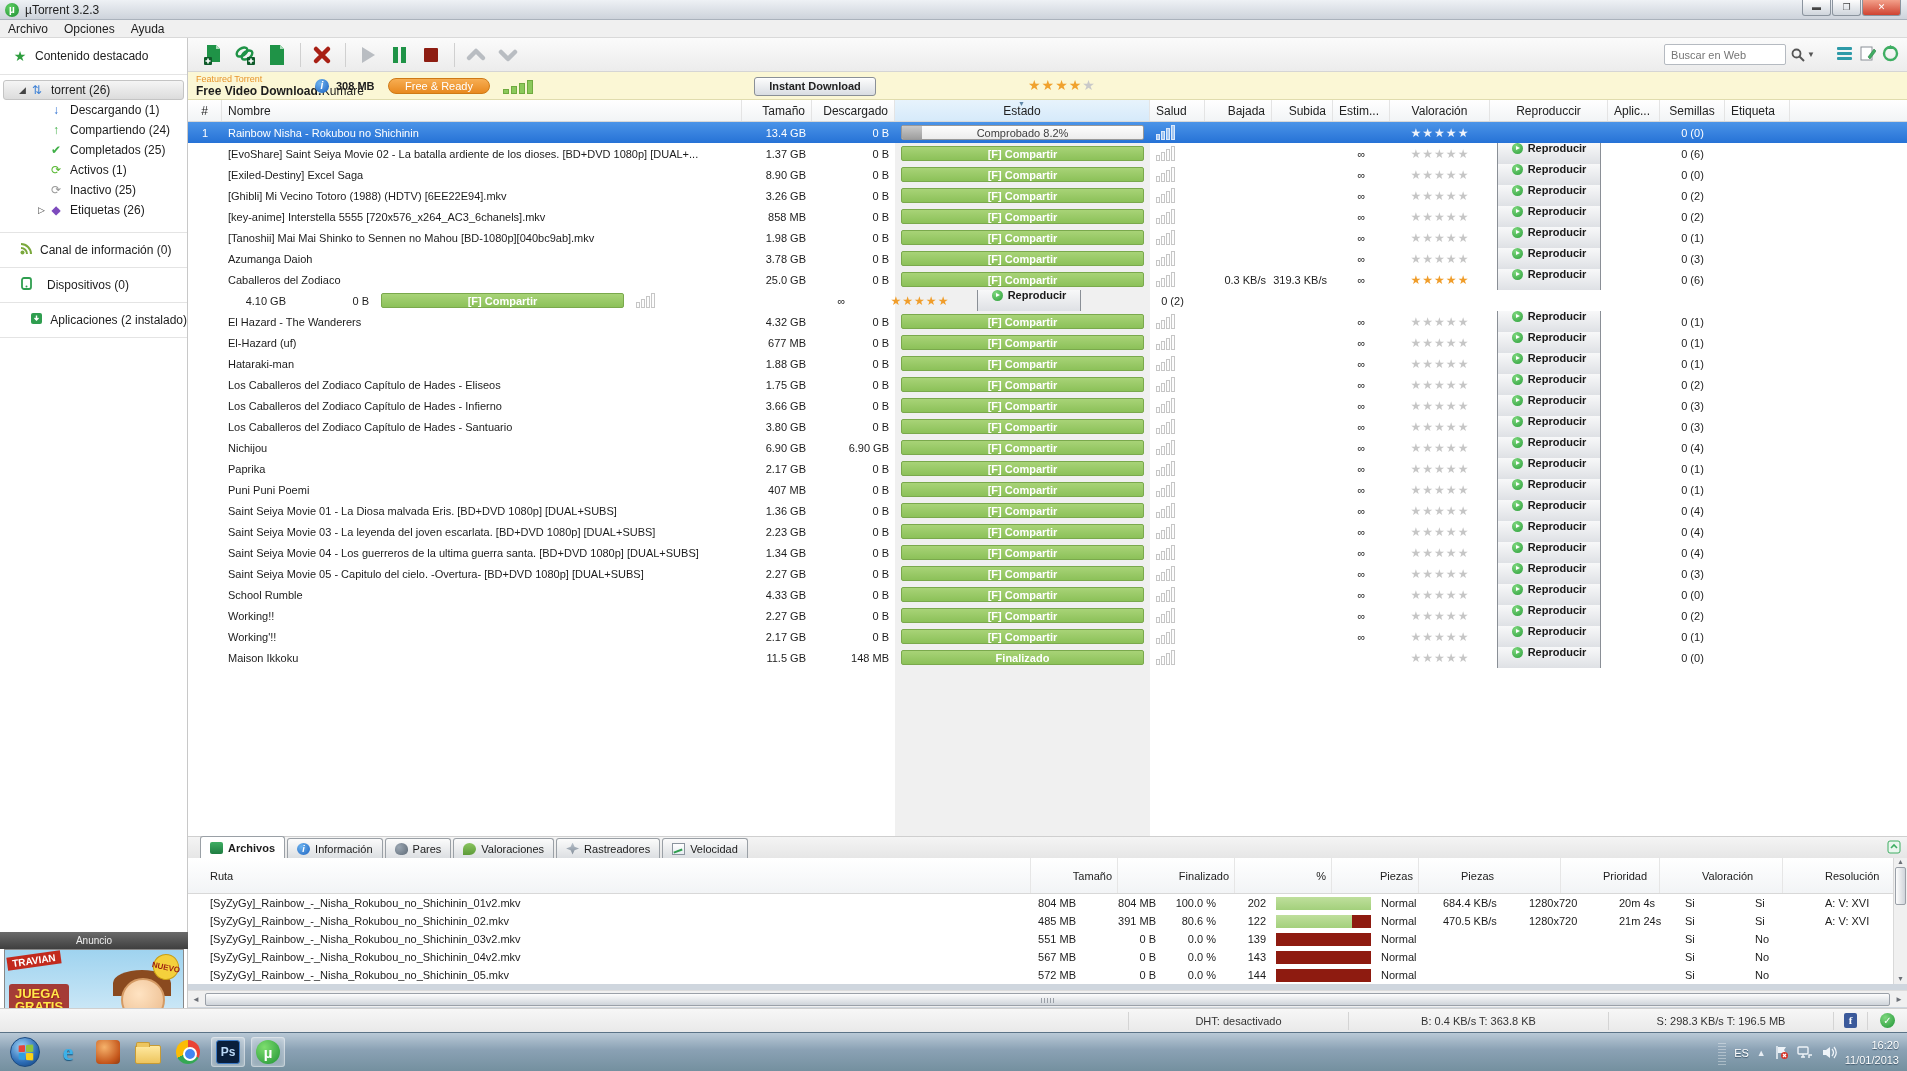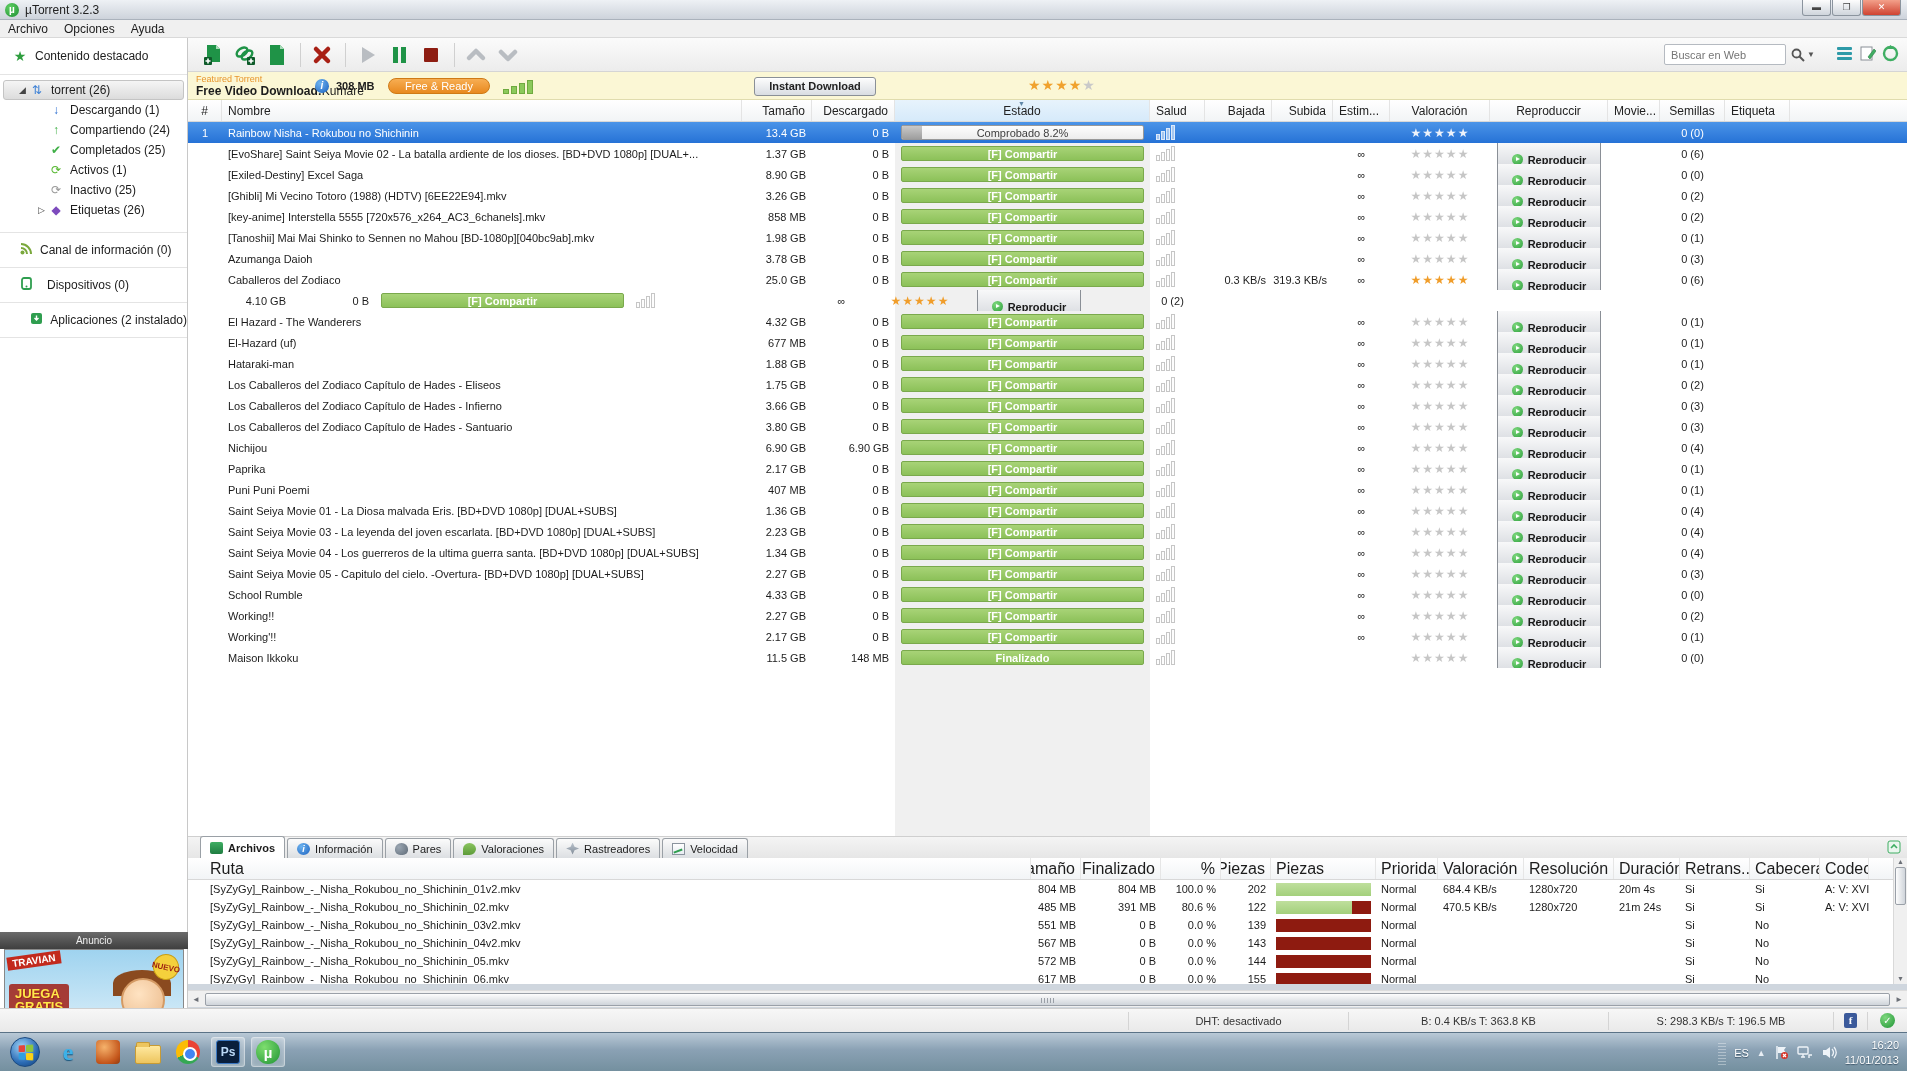--- a/index.html
+++ b/index.html
@@ -100,30 +100,30 @@
   .bar.share,.bar.done{background:linear-gradient(#a8d377,#8cc159);border:1px solid #7aa94c;}
   .bar.check{background:linear-gradient(#fdfdfd,#ececec);border:1px solid #989898;color:#3f3f3f;font-weight:normal;}
   .bar.check .fill{position:absolute;left:0;top:0;bottom:0;background:linear-gradient(#c9c9c9,#9e9e9e);}
   .bar.check span{position:relative;z-index:1;margin-top:36px;}
   .health{display:flex;align-items:flex-end;gap:1px;height:15px;}
   .health i{display:block;width:4px;background:#fdfdfd;border:1px solid #c6c6c6;}
   .health i:nth-child(1){height:6px}.health i:nth-child(2){height:9px}.health i:nth-child(3){height:12px}.health i:nth-child(4){height:15px}
   .trow.sel .health i{border-color:#dce9fa;background:rgba(255,255,255,.55);}
   .stars{font-size:12px;letter-spacing:1px;}
   .stars.gray{color:#c6c6c6;} .stars.orange{color:#f09d2a;} .stars.white{color:#eef3fb;}
-  .playbtn{display:flex;align-items:flex-start;justify-content:center;gap:5px;width:104px;height:17px;border:1px solid #8a8f96;border-radius:2px;background:linear-gradient(#fefefe,#d7dadf);font-weight:bold;font-size:11px;color:#1a1a1a;font-family:"Liberation Sans",sans-serif;padding:16px;}
+  .playbtn{display:flex;align-items:flex-end;justify-content:center;gap:5px;width:104px;height:17px;border:1px solid #8a8f96;border-radius:2px;background:linear-gradient(#fefefe,#d7dadf);font-weight:bold;font-size:11px;color:#1a1a1a;font-family:"Liberation Sans",sans-serif;padding:16px;}
   .pb-ico{width:11px;height:11px;border-radius:50%;background:radial-gradient(circle at 35% 30%,#7ed87e,#2b9e3a);position:relative;flex:0 0 11px;}
   .pb-ico:after{content:"";position:absolute;left:4px;top:3px;border-left:4px solid #fff;border-top:2.5px solid transparent;border-bottom:2.5px solid transparent;}
   .tabsbar{position:absolute;left:188px;right:0;top:836px;height:22px;background:linear-gradient(#f4f4f4,#e6e6e6);border-top:1px solid #cfcfcf;display:flex;align-items:flex-end;padding-left:12px;}
   .tab{display:flex;align-items:center;gap:5px;height:20px;padding:0 9px;border:1px solid #9aa0a6;border-bottom:none;border-radius:3px 3px 0 0;background:linear-gradient(#fbfbfb,#dcdfe2);margin-right:2px;font-size:11px;}
   .tab.active{background:#fff;height:22px;font-weight:bold;}
   .panel-corner{position:absolute;right:6px;top:840px;width:14px;height:14px;}
 
   .ftable{position:absolute;left:188px;right:0;top:858px;height:126px;background:#fff;overflow:hidden;}
-  .fhead{display:flex;height:22px;background:linear-gradient(#ffffff,#f2f4f6);border-bottom:1px solid #d8d8d8;font-size:16px;}
+  .fhead{display:flex;height:36px;background:linear-gradient(#ffffff,#f2f4f6);border-bottom:1px solid #d8d8d8;font-size:11px;gap:37px;}
   .fhead .cell{border-right:1px solid #e6e6e6;display:flex;align-items:center;padding:0 5px;}
   .frow{display:flex;height:18px;align-items:center;font-size:11px;}
   .frow .cell{padding:0 5px;display:flex;align-items:center;height:18px;}
   .f-ruta{width:843px;padding-left:22px !important;}
   .f-tam{width:50px;} .f-fin{width:80px;} .f-pct{width:60px;} .f-pie{width:50px;}
   .f-bar{width:105px;} .f-pri{width:62px;} .f-val{width:86px;} .f-res{width:90px;}
   .f-dur{width:66px;} .f-ret{width:70px;} .f-cab{width:70px;} .f-cod{width:49px;}
   .fbar{width:95px;height:13px;background:#8e1b10;position:relative;}
   .fbar i{position:absolute;left:0;top:0;bottom:0;background:linear-gradient(#bfdf9c,#a3d07c);}
   .fvscroll{position:absolute;right:0;top:858px;width:14px;height:126px;background:#f0f0f0;border-left:1px solid #d9d9d9;font-size:7px;color:#6b6f76;text-align:center;}
@@ -399,21 +399,21 @@
     Bajada</div>
         <div class="cell c-sub r ">
     Subida</div>
         <div class="cell c-eta  ">
     Estim...</div>
         <div class="cell c-val  ">
     Valoración</div>
         <div class="cell c-rep  ">
     Reproduccir</div>
         <div class="cell c-apl  ">
-    Movie...</div>
+    Aplic...</div>
         <div class="cell c-sem  ">
     Semillas</div>
         <div class="cell c-eti  ">
     Etiqueta</div>
         <div class="cell c-fill"></div>
       </div>
     <div id="torrent-rows">
         <div class="trow sel">
     <div class="cell c-num">1</div>
     <div class="cell c-name">Rainbow Nisha - Rokubou no Shichinin</div>

